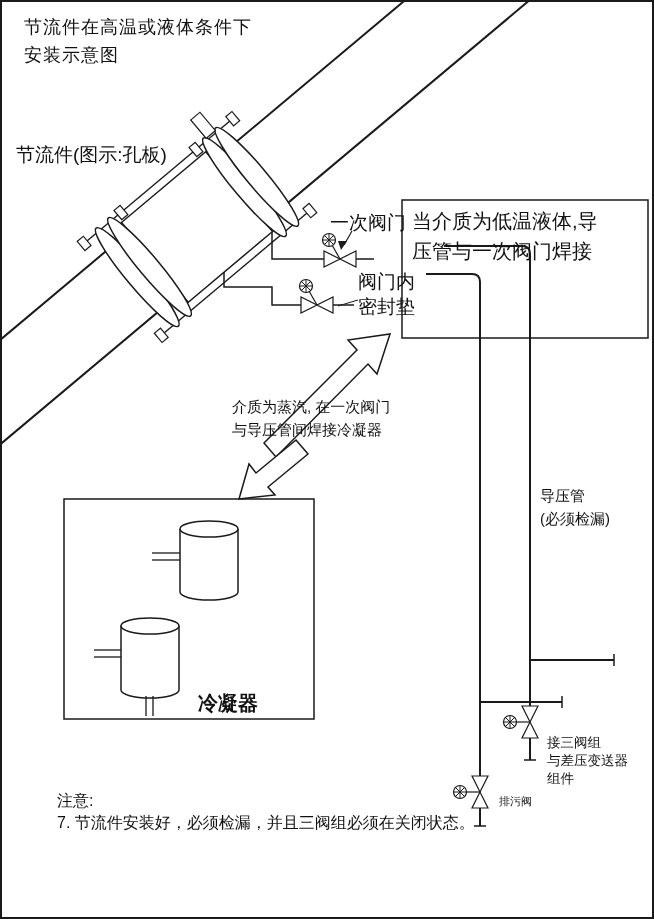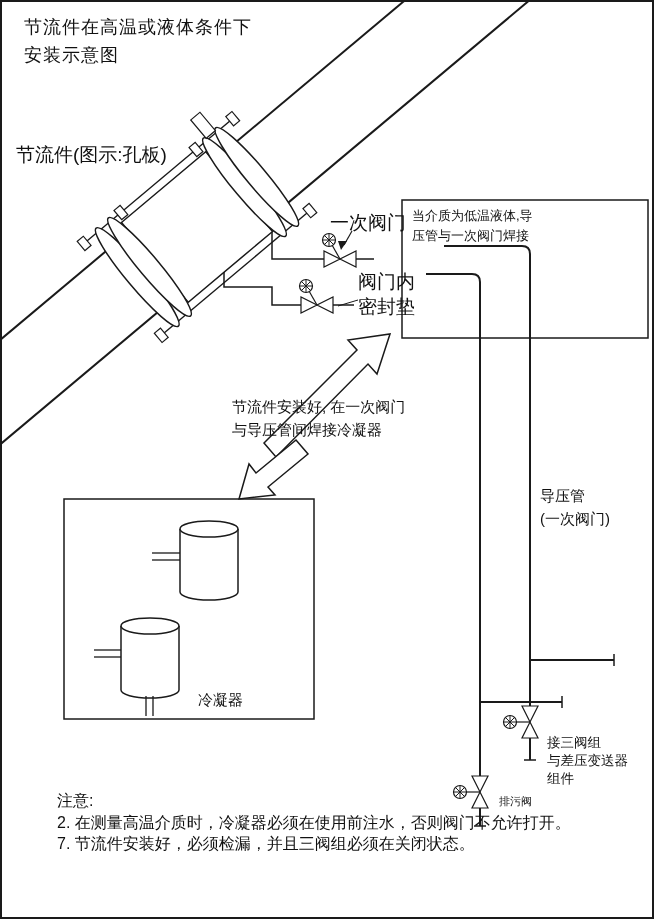--- a/index.html
+++ b/index.html
@@ -12,23 +12,23 @@
     overflow:hidden;
     font-family:"Liberation Sans","DejaVu Sans",sans-serif;
     color:#111;
   }
   .linework{position:absolute;left:0;top:0;width:650px;height:915px;}
   .label{position:absolute;white-space:pre-line;line-height:1.42;color:#111;}
   .lbl-title{left:22px;top:12px;font-size:18px;letter-spacing:1px;line-height:1.55;}
   .lbl-throttle{left:14px;top:140px;font-size:19px;}
   .lbl-primary-valve{left:328px;top:208px;font-size:19px;}
   .lbl-gasket{left:356px;top:268px;font-size:19px;line-height:1.3;}
-  .lbl-lowtemp{left:410px;top:204px;font-size:13px;line-height:1.5;}
+  .lbl-lowtemp{left:410px;top:204px;font-size:20px;line-height:1.5;}
   .lbl-steam{left:230px;top:394px;font-size:15px;line-height:1.5;}
-  .lbl-condenser{left:196px;top:687px;font-size:15px;}
+  .lbl-condenser{left:196px;top:687px;font-size:20px;font-weight:bold;}
   .lbl-ptube{left:538px;top:483px;font-size:15px;line-height:1.5;}
   .lbl-threevalve{left:545px;top:706px;font-size:13.5px;line-height:1.35;margin-top:26px;}
   .lbl-drain{left:497px;top:792px;font-size:11px;}
   .notes{position:absolute;left:55px;top:788px;font-size:16px;line-height:21px;}
   .notes .h{margin-bottom:1px;}
 </style>
 </head>
 <body>
 
 <div class="canvas">
@@ -170,29 +170,28 @@
   </svg>
 
   <div class="label lbl-title">节流件在高温或液体条件下
 安装示意图</div>
   <div class="label lbl-throttle">节流件(图示:孔板)</div>
   <div class="label lbl-primary-valve">一次阀门</div>
   <div class="label lbl-gasket">阀门内
 密封垫</div>
   <div class="label lbl-lowtemp">当介质为低温液体,导
 压管与一次阀门焊接</div>
-  <div class="label lbl-steam">节流件安装好, 在一次阀门
+  <div class="label lbl-steam">介质为蒸汽, 在一次阀门
 与导压管间焊接冷凝器</div>
   <div class="label lbl-condenser">冷凝器</div>
   <div class="label lbl-ptube">导压管
-(一次阀门)</div>
+(必须检漏)</div>
   <div class="label lbl-threevalve">接三阀组
 与差压变送器
 组件</div>
   <div class="label lbl-drain">排污阀</div>
 
   <div class="notes">
     <div class="h">注意:</div>
-    <div>2. 在测量高温介质时，冷凝器必须在使用前注水，否则阀门不允许打开。</div>
     <div>7. 节流件安装好，必须检漏，并且三阀组必须在关闭状态。</div>
   </div>
 
 </div>
 
 </body></html>

